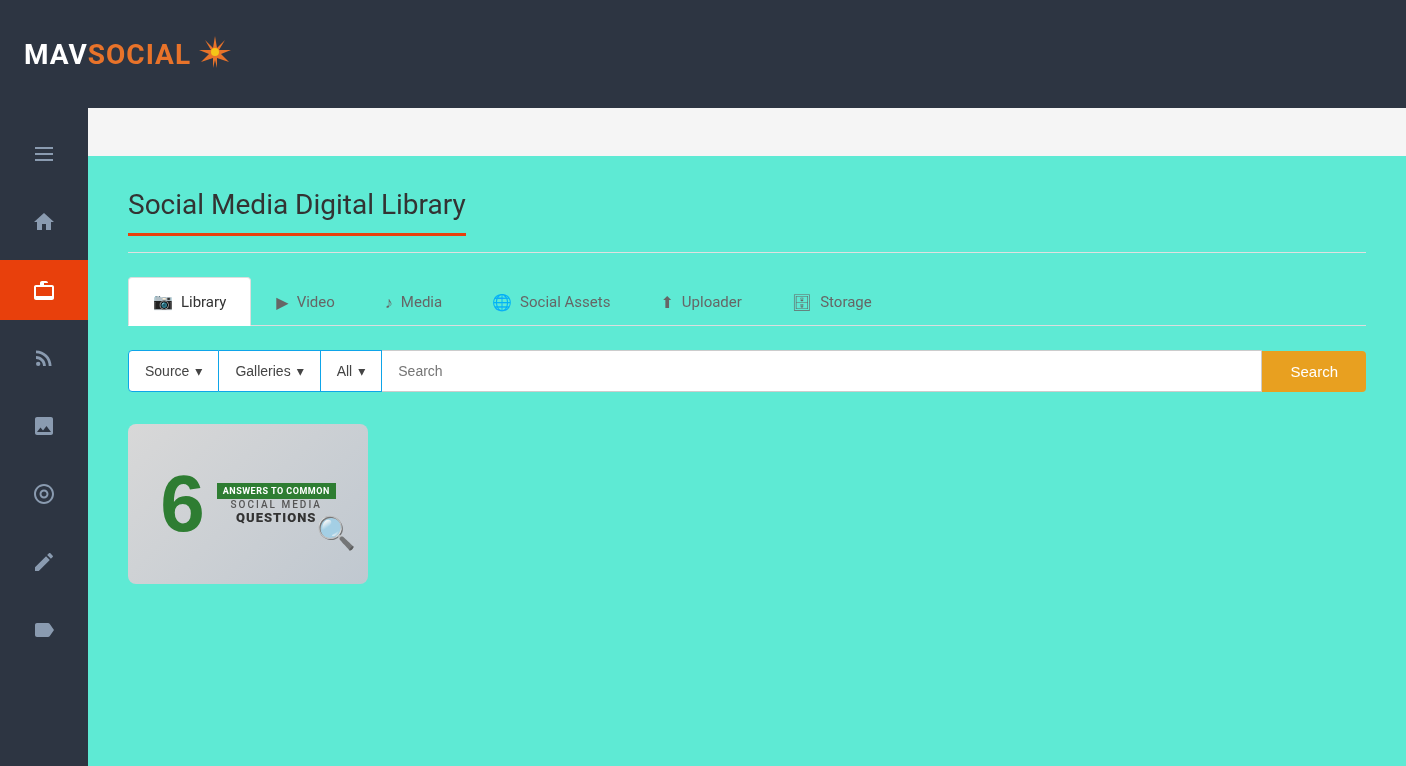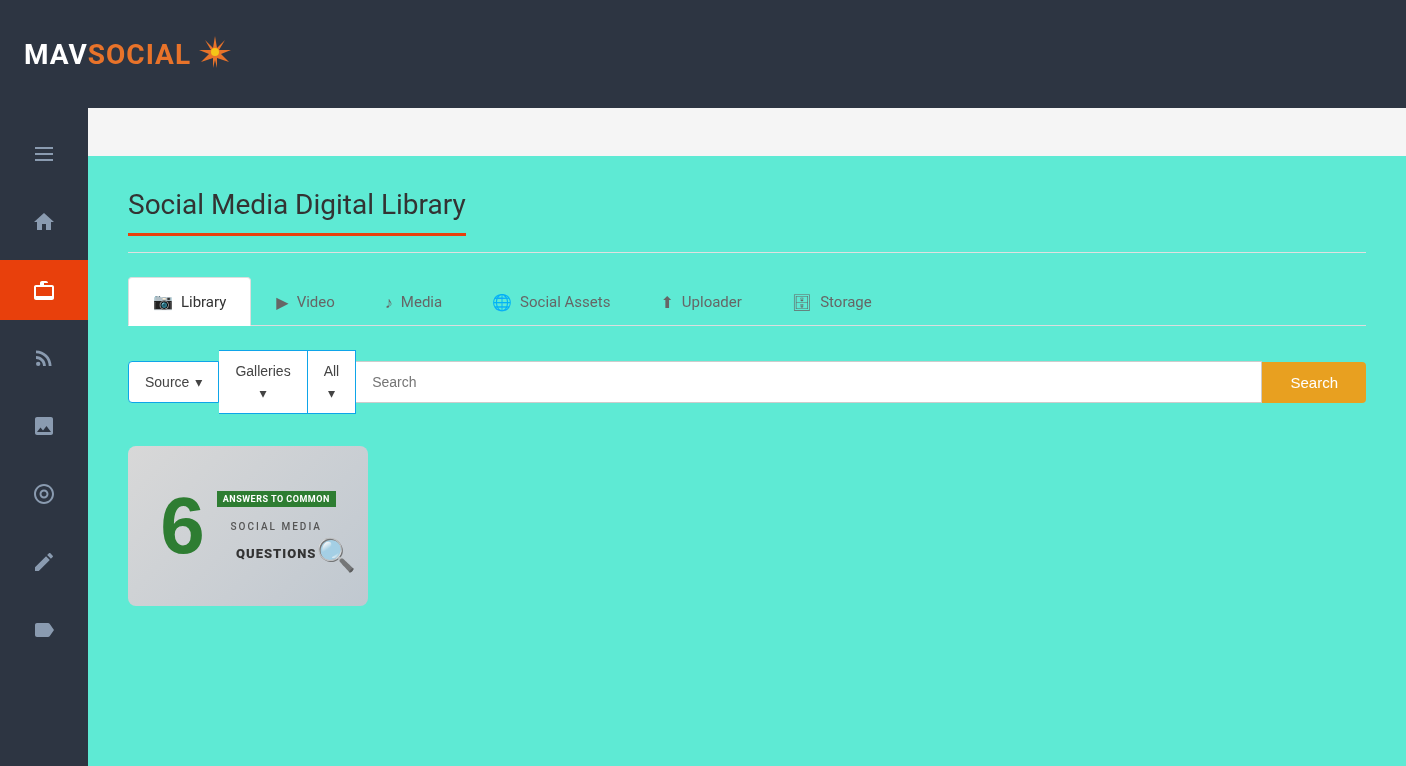--- a/index.html
+++ b/index.html
@@ -139,21 +139,20 @@
       display: flex;
       align-items: center;
       gap: 6px;
       white-space: nowrap;
     }
     .filter-btn:first-child {
       border-radius: 4px 0 0 4px;
     }
     .filter-btn + .filter-btn {
       border-left: none;
-      flex-direction: column;
     }
     .search-input-wrapper {
       flex: 1;
       border: 1px solid #ccc;
       border-left: none;
       background: #fff;
     }
     .search-input {
       width: 100%;
       padding: 12px 16px;
@@ -207,21 +206,21 @@
     .smq-number {
       font-size: 80px;
       font-weight: 900;
       color: #2e7d32;
       line-height: 1;
       font-family: Arial, sans-serif;
     }
     .smq-text-block {
       display: flex;
       flex-direction: column;
-      gap: 14px;
+      gap: 0;
     }
     .smq-answers {
       background: #2e7d32;
       color: #fff;
       font-size: 9px;
       font-weight: 700;
       padding: 3px 6px;
       letter-spacing: 0.5px;
     }
     .smq-social {

